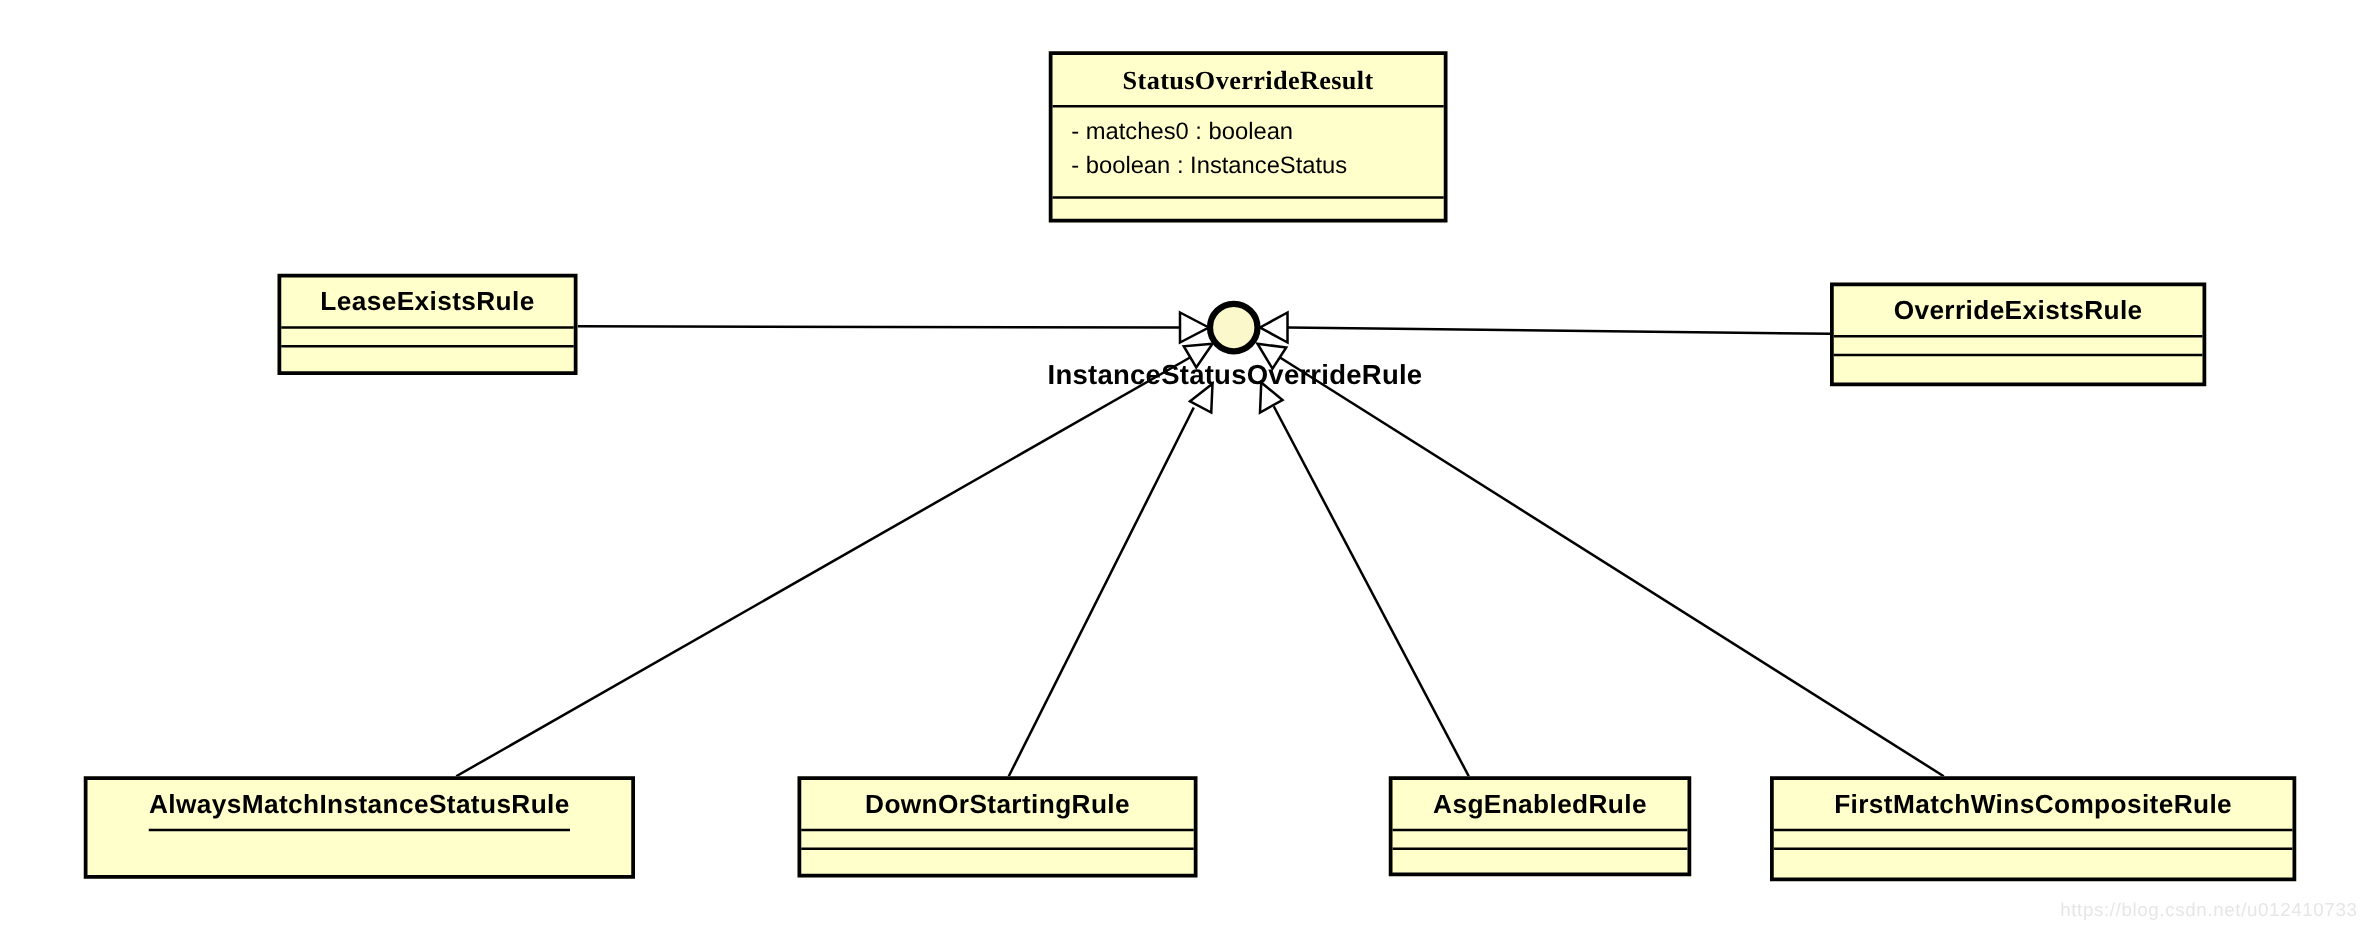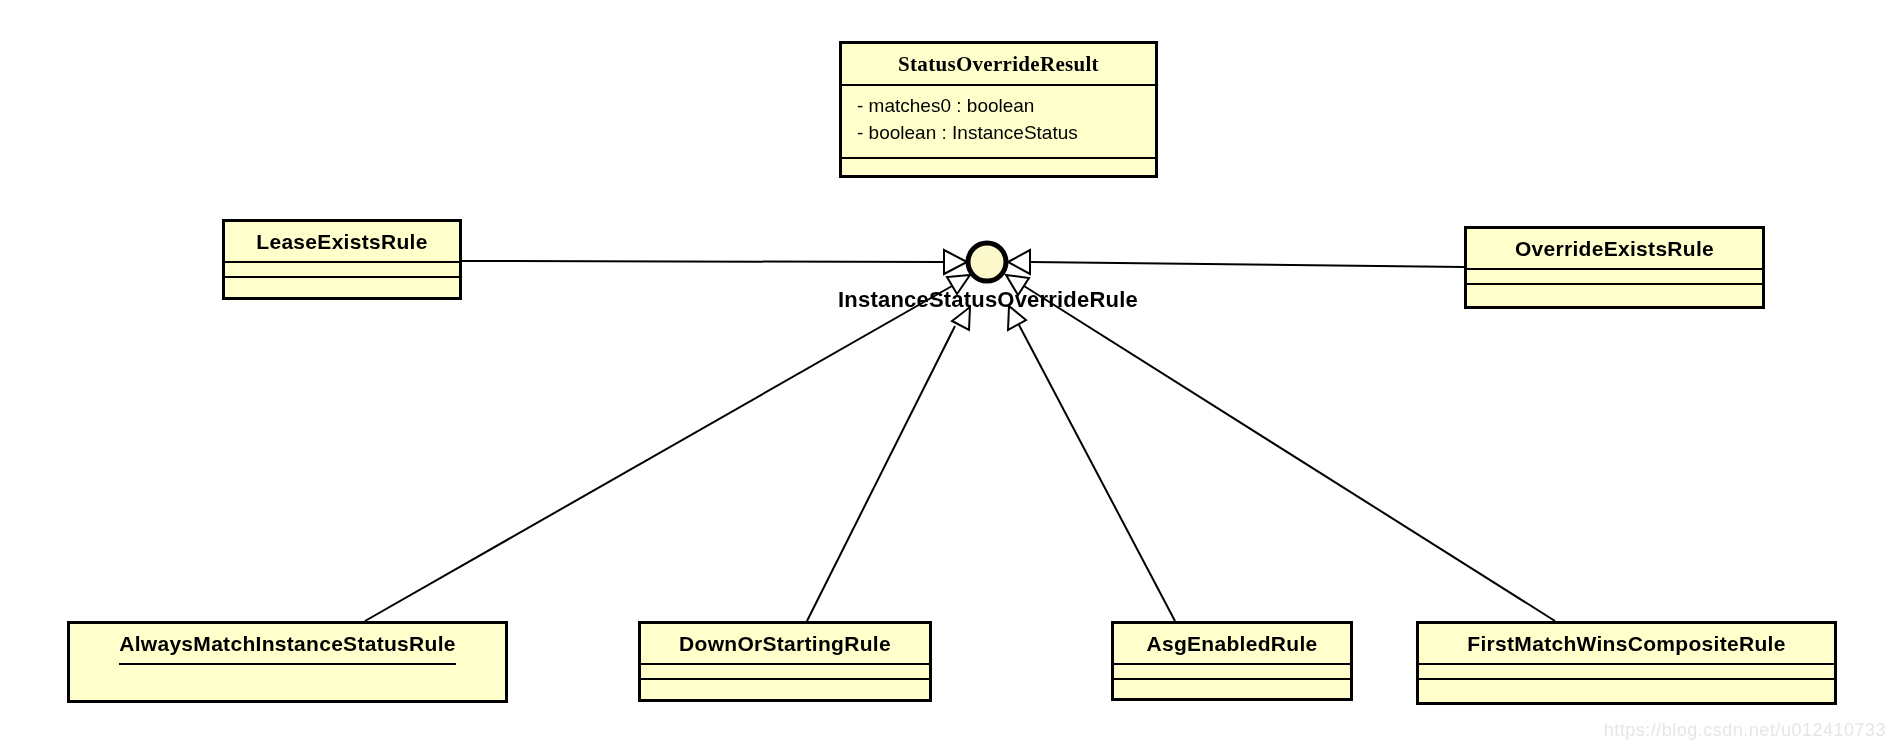--- a/index.html
+++ b/index.html
@@ -33,21 +33,21 @@
   }
   #box-statusOverrideResult .attrs .attr-line { line-height:27px; white-space:nowrap; }
   .iface-label {
     position:absolute; left:788px; top:287px; width:400px;
     text-align:center; font-weight:bold; font-size:22px; color:#000;
     letter-spacing:0.2px;
     pointer-events:none;
   }
   .watermark {
     position:absolute; right:8px; top:720px;
-    font-size:18px; color:#E6E6E6; letter-spacing:0.5px;
+    font-size:15px; color:#E6E6E6; letter-spacing:0.5px;
     white-space:nowrap;
   }
 </style>
 </head>
 <body>
 
 <div id="canvas">
 
   <svg id="connector-svg" viewBox="0 0 1894 754" xmlns="http://www.w3.org/2000/svg">
 
@@ -88,21 +88,21 @@
     <div class="attrs"></div>
     <div class="methods"></div>
   </div>
 
   <div class="uml-class rule-box" style="left:67px; top:621px; width:441px; height:82px;align-items:center;">
     <div class="title">AlwaysMatchInstanceStatusRule</div>
     <div class="attrs"></div>
     <div class="methods"></div>
   </div>
 
-  <div class="uml-class rule-box" style="left:638px; top:621px; width:294px; height:81px;">
+  <div class="uml-class rule-box" style="left:638px; top:621px; width:320px; height:81px;">
     <div class="title">DownOrStartingRule</div>
     <div class="attrs"></div>
     <div class="methods"></div>
   </div>
 
   <div class="uml-class rule-box" style="left:1080px; top:621px; width:242px; height:80px;margin-left:31px;">
     <div class="title">AsgEnabledRule</div>
     <div class="attrs"></div>
     <div class="methods"></div>
   </div>

